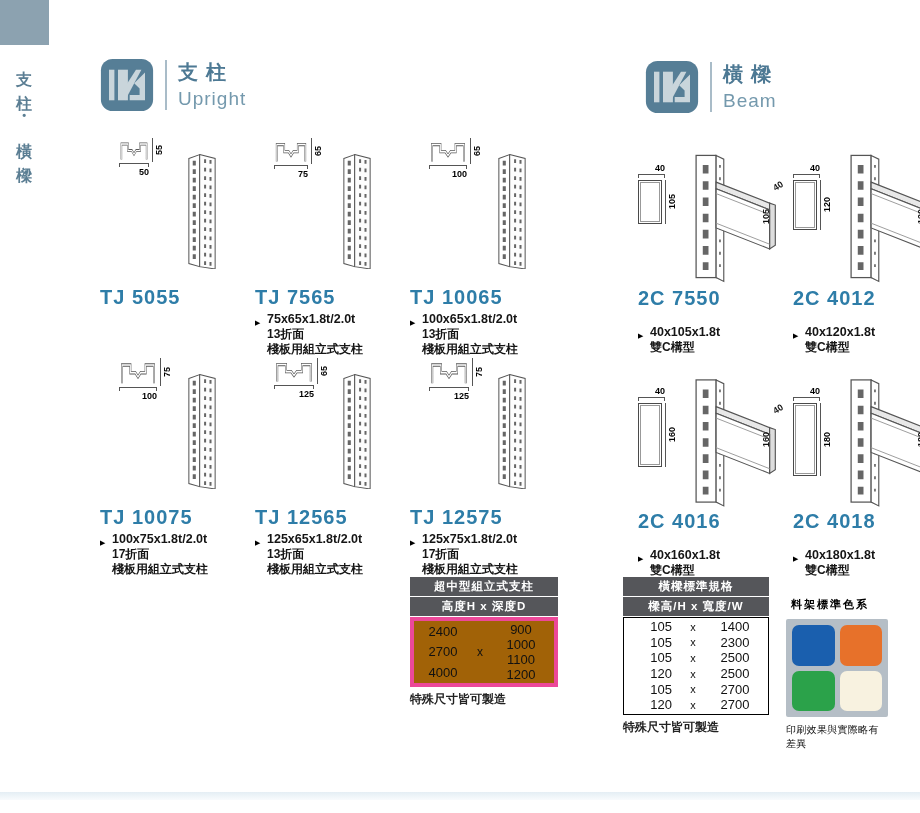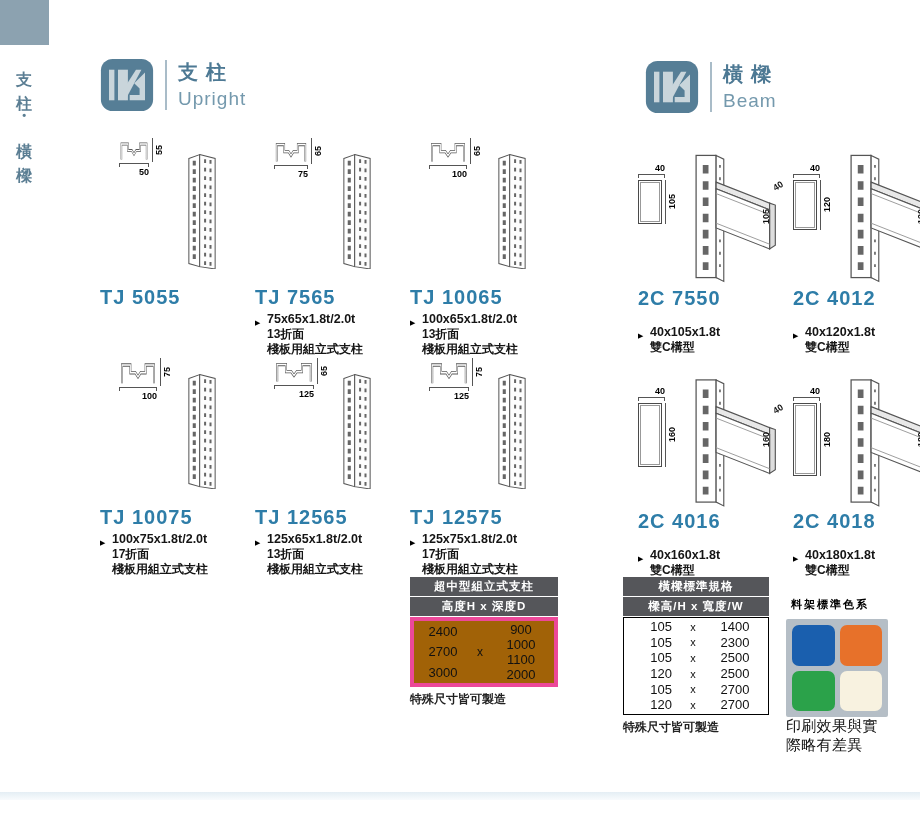--- a/index.html
+++ b/index.html
@@ -79,21 +79,21 @@
         padding:0 12px 0 18px;font-size:13px;}
   .bh{width:30px;text-align:right;}
   .bx{width:16px;text-align:center;font-size:11px;}
   .bw2{width:42px;text-align:center;}
 
   
   .ctitle{font-size:11px;font-weight:700;letter-spacing:2px;margin-left:5px;color:#000;}
   .cpanel{margin-top:7px;width:90px;height:86px;background:#b5bec6;border-radius:2px;
           display:grid;grid-template-columns:1fr 1fr;gap:5px;padding:6px;box-sizing:content-box;}
   .sw{border-radius:7px;}
-  .cnote{font-size:15px;letter-spacing:0.3px;color:#111;}
+  .cnote{margin-top:6px;font-size:10px;letter-spacing:0.3px;color:#111;}
 
   .bstrip{left:0;top:792px;width:920px;height:8px;
           background:linear-gradient(to bottom,#e4eef4,#f8fbfd);}
 </style>
 </head>
 <body>
 
 <svg width="0" height="0" style="position:absolute" aria-hidden="true">
   <defs>
     <symbol id="sym-logo" viewBox="0 0 60 60">
@@ -392,28 +392,28 @@
   </div>
 </div>
 
 <div class="abs" style="left:410px;top:577px;width:148px">
   <div class="tbar">超中型組立式支柱</div>
   <div class="tbar">高度H x 深度D</div>
   <div class="tbody-u">
     <div class="ucol1">
       <span>2400</span>
       <span>2700</span>
-      <span>3000</span>
+      <span>4000</span>
     </div>
     <span class="umul">x</span>
     <div class="ucol2">
       <span>900</span>
       <span>1000</span>
       <span>1100</span>
-      <span>2000</span>
+      <span>1200</span>
     </div>
   </div>
   <div class="tfoot">特殊尺寸皆可製造</div>
 </div>
 
 <div class="abs" style="left:623px;top:577px;width:146px">
   <div class="tbar">橫樑標準規格</div>
   <div class="tbar">樑高/H x 寬度/W</div>
   <div class="tbody-b">
     <div class="brow">

